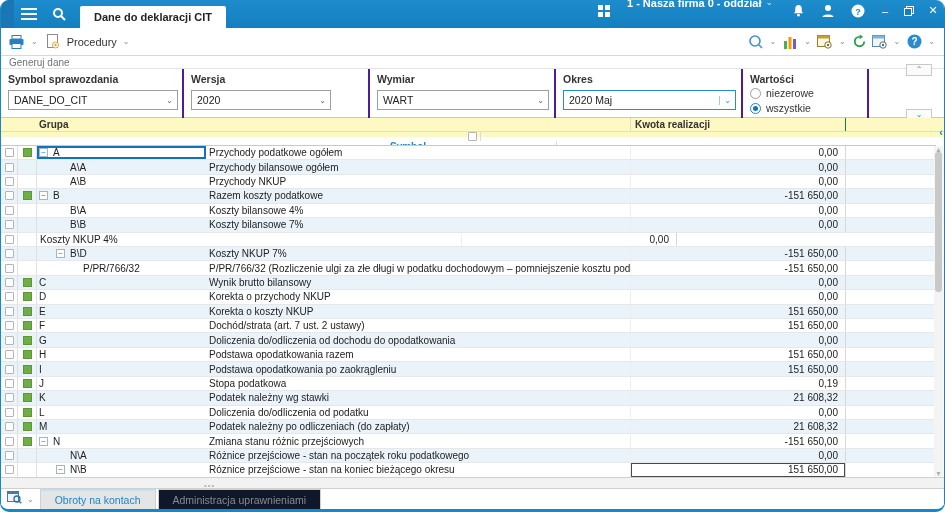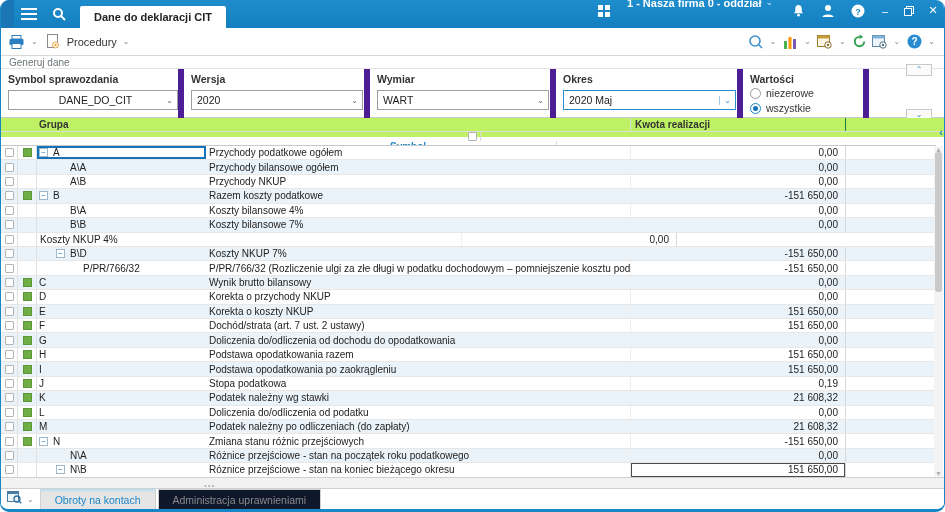--- a/index.html
+++ b/index.html
@@ -27,35 +27,35 @@
   .tool-label { font-size:11px; color:#333; margin-left:2px; cursor:pointer; }
   .toolbar-right { margin-left:auto; display:flex; align-items:center; gap:2px; }
   .icon16 { width:18px; height:18px; display:flex; align-items:center; justify-content:center; cursor:pointer; }
 
   
   .genbar { position:absolute; left:0; top:56px; width:943px; height:13px; border-bottom:1px solid #e4e4e4; display:flex; align-items:center; }
   .genbar span { font-size:10px; color:#6b7478; margin-left:8px; cursor:pointer; }
 
   
   .filters { position:absolute; left:0; top:69px; width:943px; height:49px; background:#fff; border-bottom:1px solid #c9c9c9; }
-  .fcol { position:absolute; top:0; height:49px; border-right:6px solid #4c1d95; padding:4px 6px 0 7px; }
+  .fcol { position:absolute; top:0; height:49px; border-right:2px solid #4c1d95; padding:4px 6px 0 7px; }
   .flabel { font-size:10.5px; font-weight:bold; color:#333; display:block; margin-bottom:5px; }
   .fselect { height:20px; border:1px solid #9e9e9e; background:#fff; display:flex; align-items:center; font-size:10.5px; color:#222; padding-left:5px; position:relative; cursor:pointer; }
   .fselect .sel-chev { position:absolute; right:4px; color:#666; font-size:8px; }
   .fselect.focused { border:1px solid #2a8cd0; }
   .fselect.focused .sel-chev { color:#2a8cd0; border-left:1px solid #9fc9e8; padding-left:4px; }
   .radio-row { display:flex; align-items:center; gap:5px; margin-bottom:3px; cursor:pointer; }
   .radio { width:11px; height:11px; border-radius:50%; border:1px solid #9a9a9a; background:#fff; position:relative; }
   .radio.on { border:1px solid #1787c6; }
   .radio.on::after { content:""; position:absolute; left:2px; top:2px; width:5px; height:5px; border-radius:50%; background:#1473b8; }
   .radio-label { font-size:10.5px; color:#333; }
   .mini-btn { position:absolute; width:26px; height:12px; border:1px solid #c9c9c9; background:#fbfbfb; color:#2a8cd0; font-size:8px; line-height:10px; text-align:center; cursor:pointer; }
 
   
-  .thead { position:absolute; left:0; top:118px; width:943px; height:19px; background:#bef264; font-size:10px; color:#333; }
+  .thead { position:absolute; left:0; top:118px; width:943px; height:19px; background:#fef9c3; font-size:10px; color:#333; }
   .band-row { position:absolute; top:0; height:13px; display:flex; align-items:center; font-weight:bold; }
   .cols-row { position:absolute; top:13px; height:14px; border-top:1px solid #dcdcdc; display:flex; align-items:center;flex-direction:column; }
   .hcell { border-right:1px solid #dcdcdc; height:100%; display:flex; align-items:center; }
   .thead .sym-col { color:#1c86c8; }
   .collapse-left { position:absolute; right:1px; top:8px; color:#1787c6; font-size:11px; font-weight:bold; cursor:pointer; }
 
   .tbody { position:absolute; left:0; top:145px; width:935px; height:332px; overflow:hidden; border-top:1px solid #c9c9c9; font-size:10px; color:#222; }
   .trow { display:flex; height:14.43px; border-bottom:1px solid #e7e7e7; background:#fff; }
   .trow.alt { background:#eaf3fa; }
   .c-sel { width:17px; border-right:1px solid #e0e0e0; display:flex; align-items:center; justify-content:center; }
@@ -217,28 +217,28 @@
     </div>
   </div>
 
   <div class="genbar">
     <span>Generuj dane</span>
   </div>
 
   <div class="filters">
     <div class="fcol" style="left:0; width:183px;">
       <span class="flabel">Symbol sprawozdania</span>
-      <div class="fselect" style="width:170px;justify-content:center;">
+      <div class="fselect" style="width:170px;">
         <span>DANE_DO_CIT</span>
         <span class="sel-chev">⌄</span>
       </div>
     </div>
     <div class="fcol" style="left:183px; width:186px;">
       <span class="flabel">Wersja</span>
-      <div class="fselect" style="width:172px;">
+      <div class="fselect" style="width:140px;">
         <span>2020</span>
         <span class="sel-chev">⌄</span>
       </div>
     </div>
     <div class="fcol" style="left:369px; width:186px;">
       <span class="flabel">Wymiar</span>
       <div class="fselect" style="width:172px;">
         <span>WART</span>
         <span class="sel-chev">⌄</span>
       </div>

